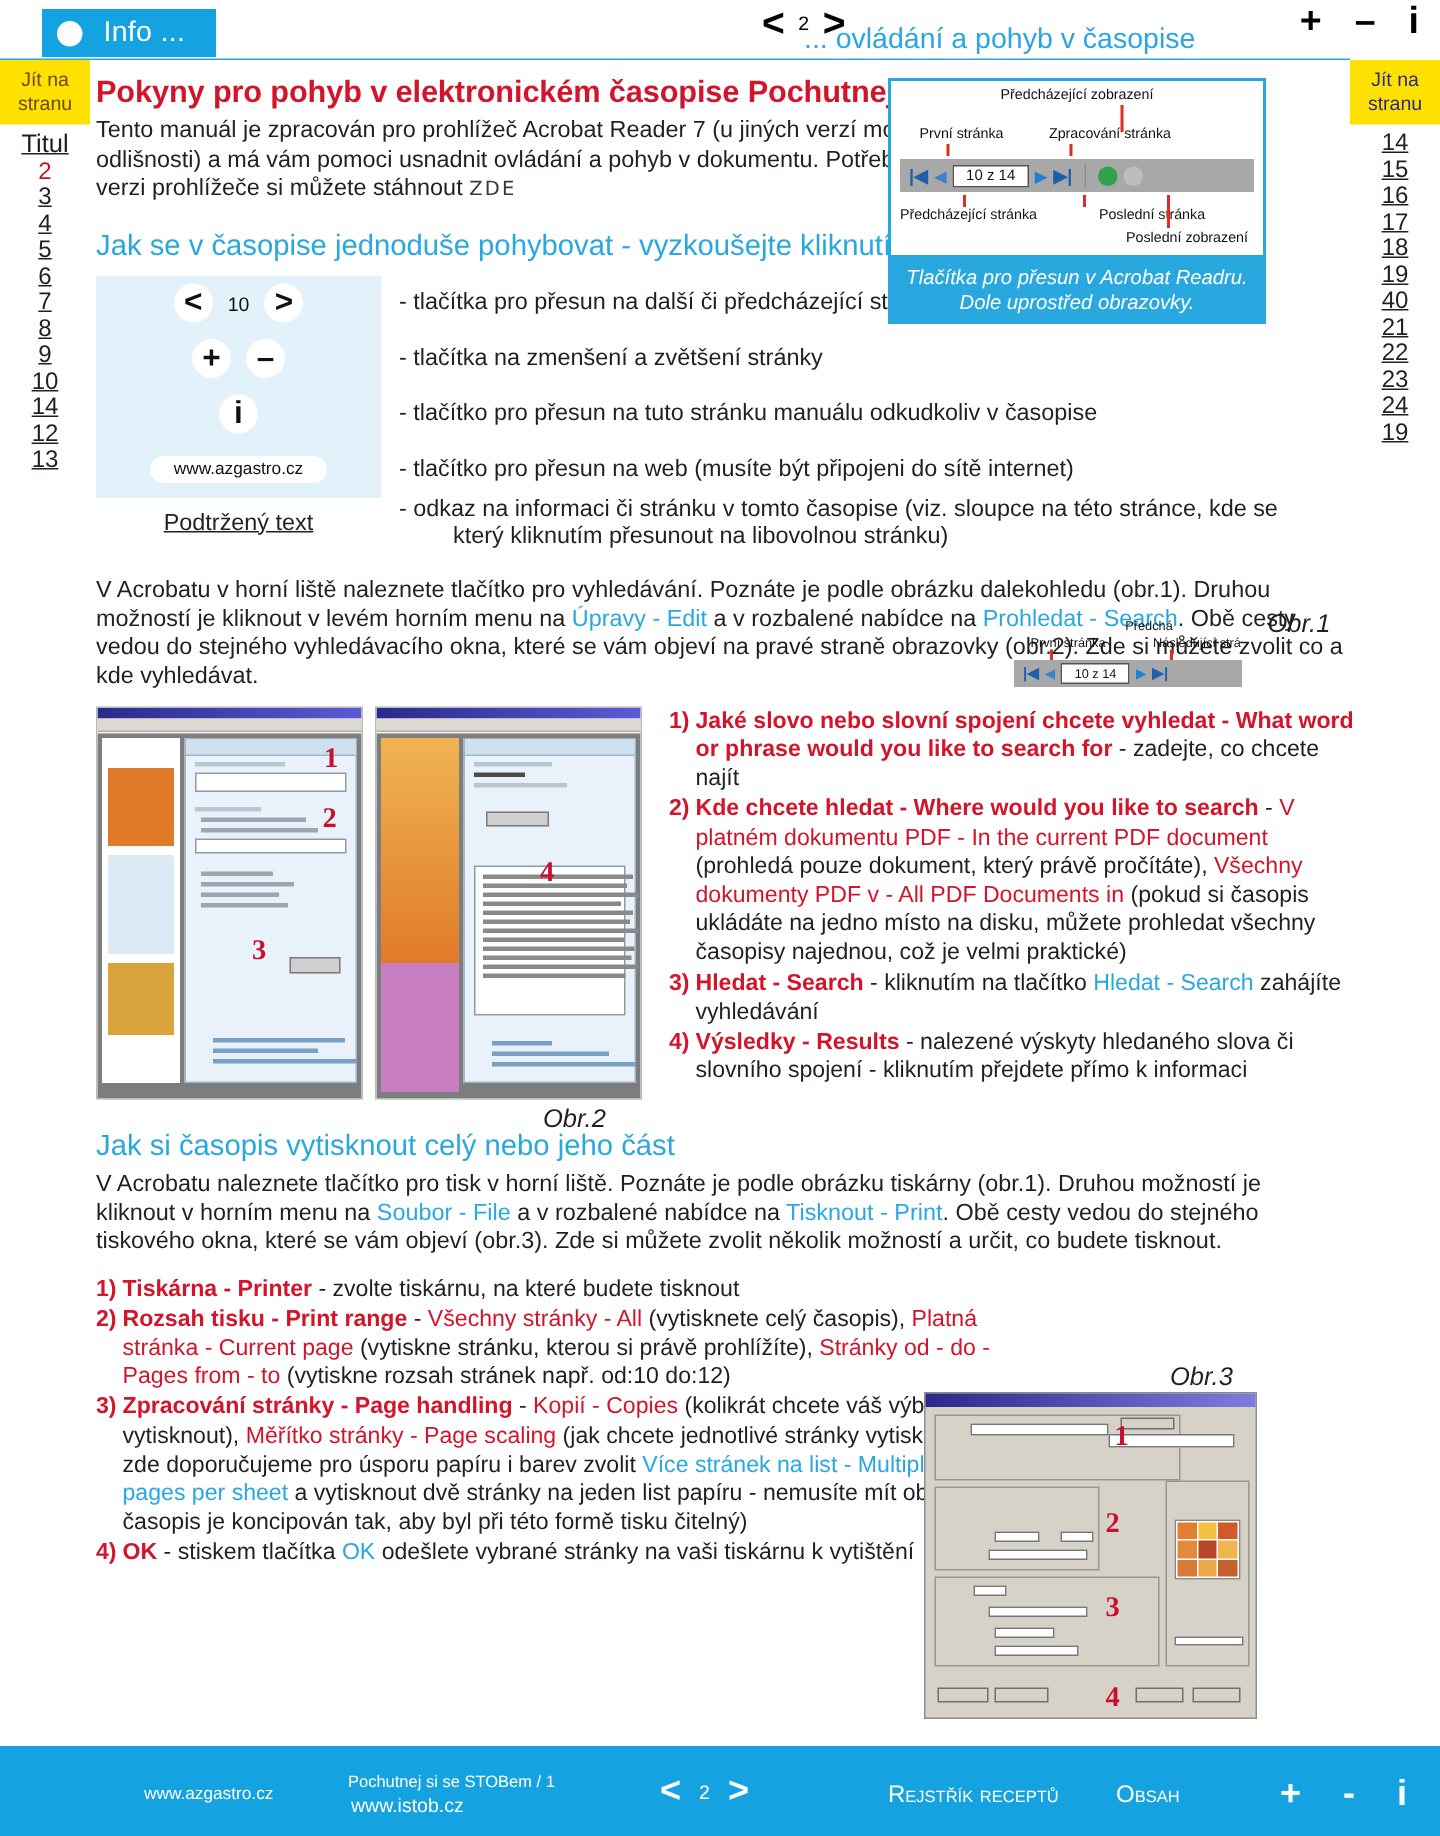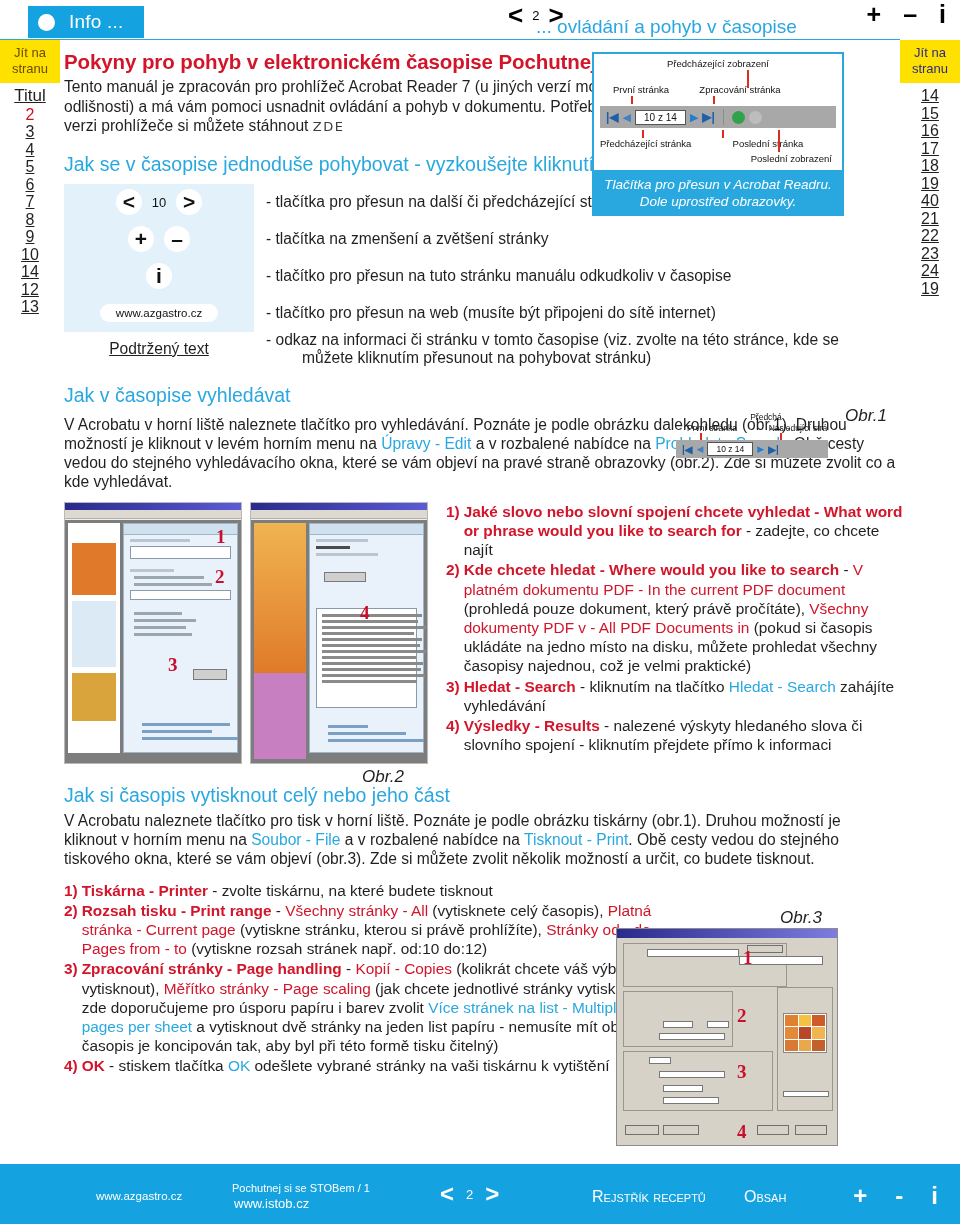--- a/index.html
+++ b/index.html
@@ -268,29 +268,28 @@
           <div class="lkey">
             <span class="urlpill">www.azgastro.cz</span>
           </div>
           <div class="lval">- tlačítko pro přesun na web (musíte být připojeni do sítě internet)</div>
         </div>
         <div class="lrow" style="height: 34px;">
           <div class="lkey">
             <span class="underlinekey">Podtržený text</span>
           </div>
           <div class="lval">
-            <div style="white-space: nowrap;">- odkaz na informaci či stránku v tomto časopise (viz. zvolte na této stránce, kde se</div>
-            <div style="margin-left: 36px;">můžete kliknutím přesunout na pohybovat stránku)</div>
+            <div style="white-space: nowrap;">- odkaz na informaci či stránku v tomto časopise (viz. sloupce na této stránce, kde se</div>
+            <div style="margin-left: 36px;">který kliknutím přesunout na libovolnou stránku)</div>
           </div>
         </div>
       </div>
   </div>
 
   <div id="search-sec">
-    <h2 class="section" style="margin-top:4px">Jak v časopise vyhledávat</h2>
     <p class="para" id="search-para"><span>V Acrobatu v horní liště naleznete tlačítko pro vyhledávání. Poznáte je podle obrázku dalekohledu (obr.1). Druhou možností je kliknout v levém horním menu na </span><span class="blue">Úpravy - Edit</span><span> a v rozbalené nabídce na </span><span class="blue">Prohledat - Search</span><span>. Obě cesty vedou do stejného vyhledávacího okna, které se vám objeví na pravé straně obrazovky (obr.2). Zde si můžete zvolit co a kde vyhledávat.</span></p>
   </div>
 
   <div id="shots">
     <div class="shot" id="shot1">
       <div class="shot-titlebar"></div>
       <div class="shot-toolbar"></div>
       <div class="shot-body">
         <div class="shot-left-pane">
           <div class="thumbimg" style="position:absolute;left:4px;top:20px;width:44px;height:52px;"></div>

